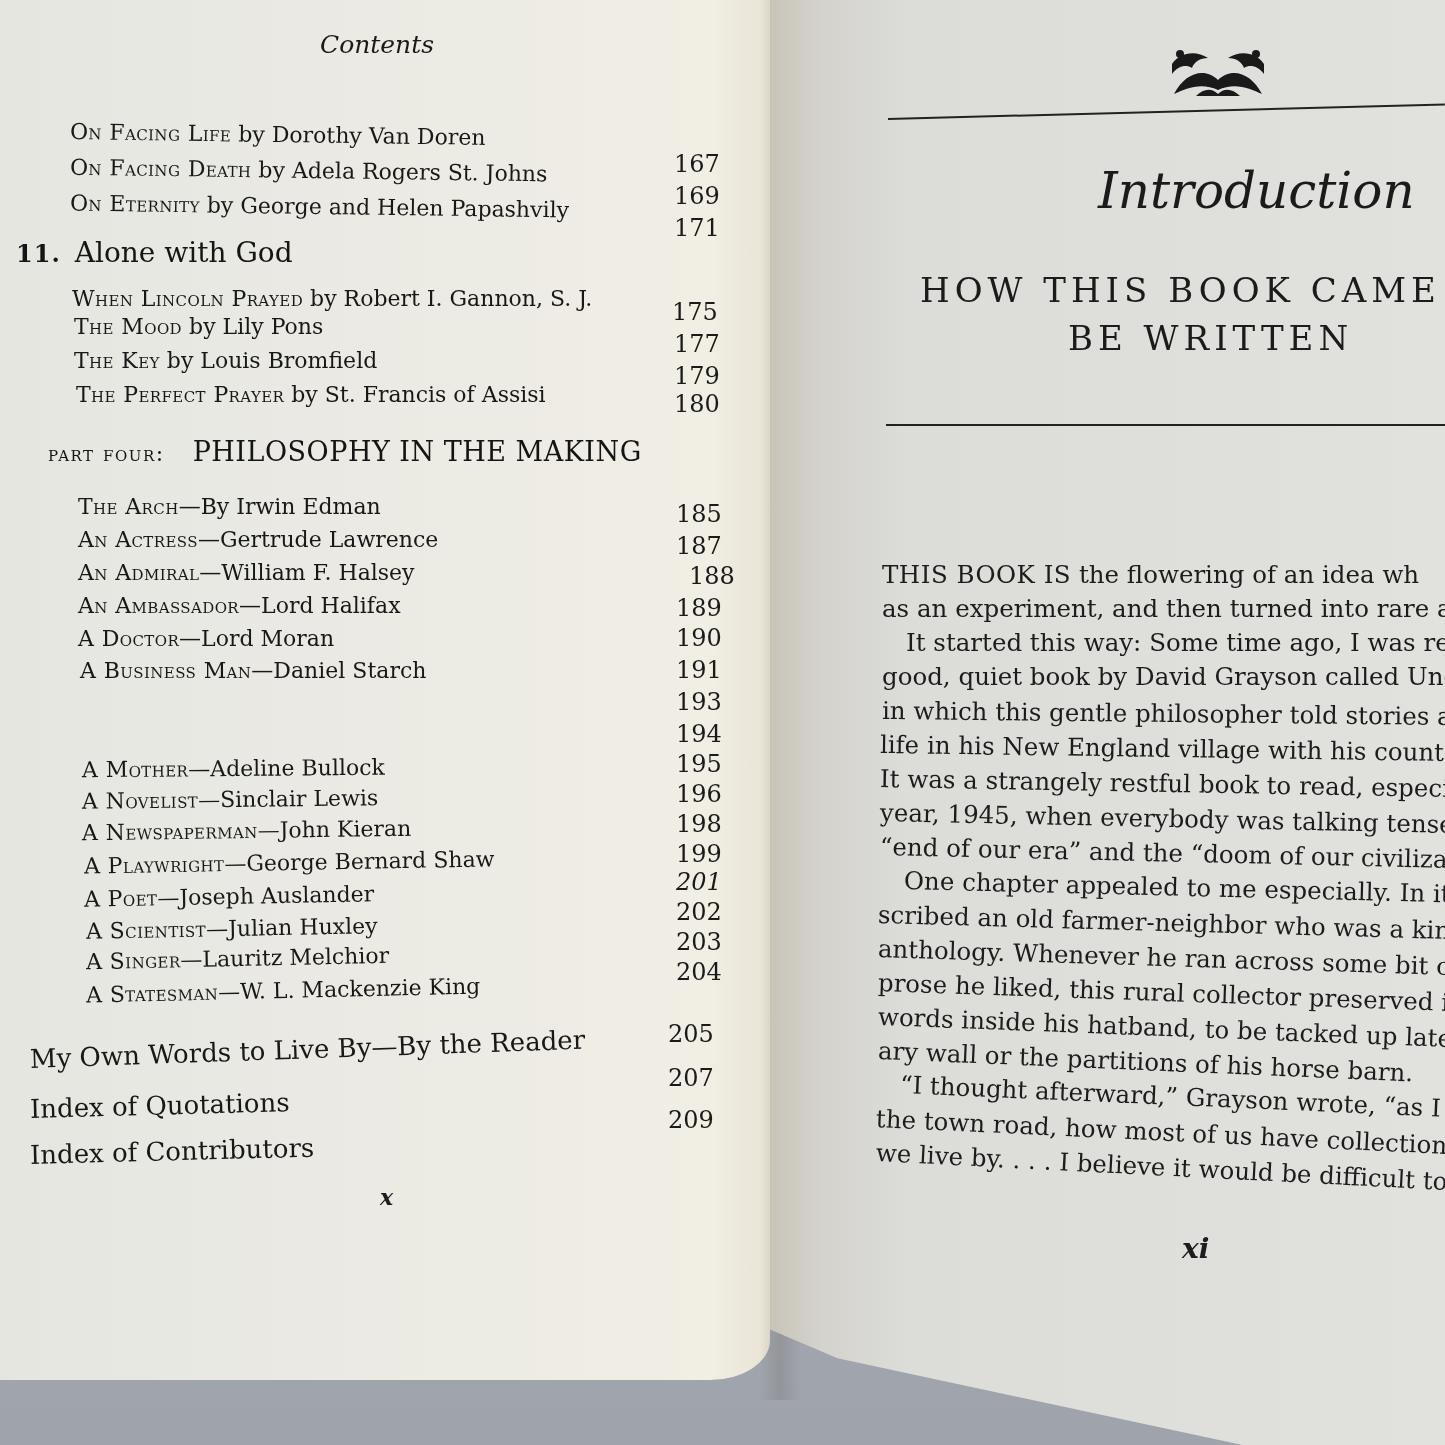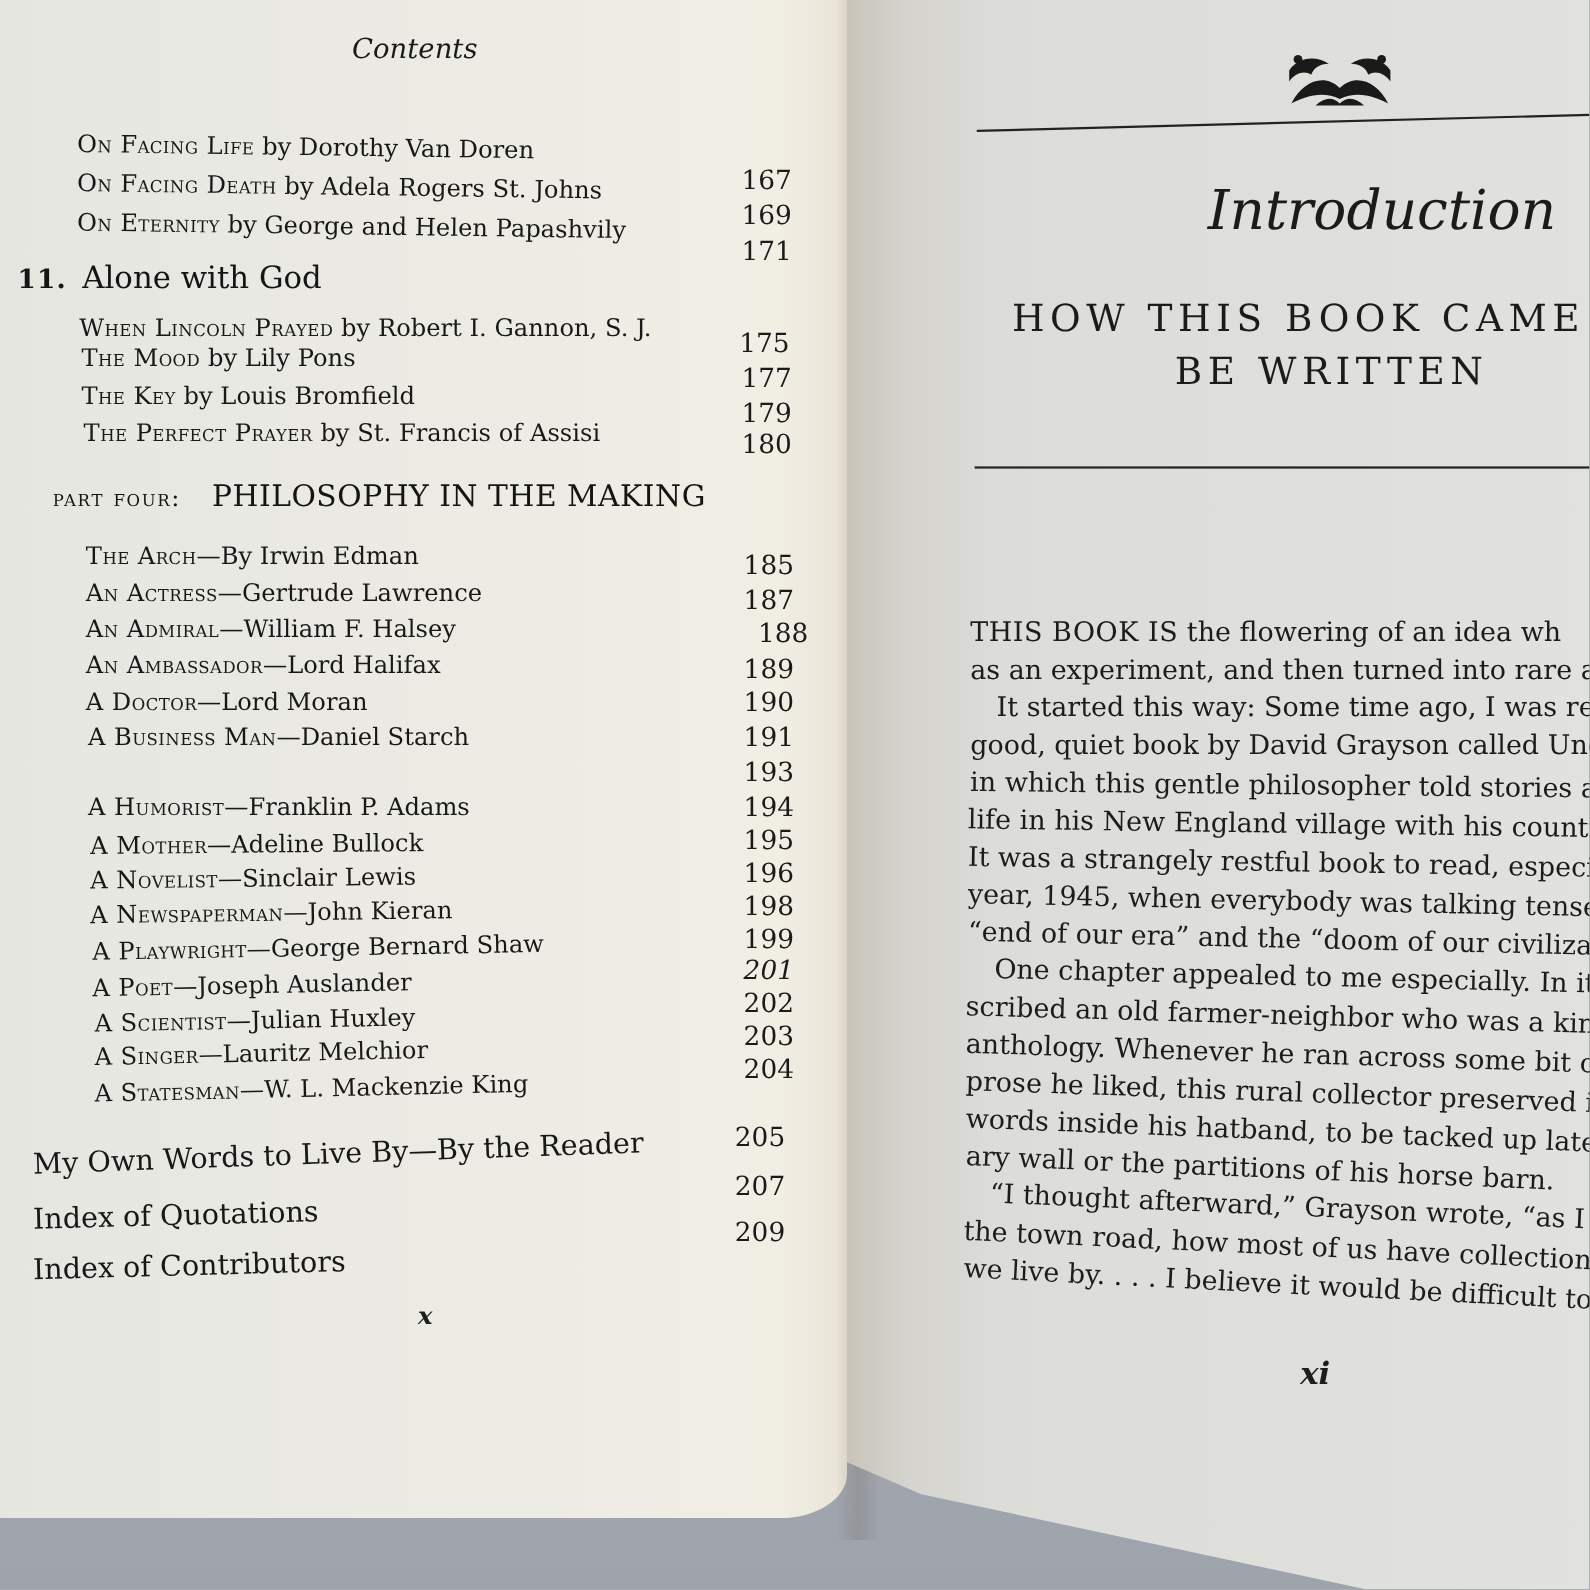--- a/index.html
+++ b/index.html
@@ -125,21 +125,20 @@
   <div class="pageno" style="left:676px; top:594px;">189</div>
 
   <div class="entry" style="left:78px; top:626px;"><span class="title">A Doctor</span><span>—Lord Moran</span></div>
   <div class="pageno" style="left:676px; top:624px;">190</div>
 
   <div class="entry" style="left:80px; top:658px;"><span class="title">A Business Man</span><span>—Daniel Starch</span></div>
   <div class="pageno" style="left:676px; top:656px;">191</div>
 
   <div class="pageno" style="left:676px; top:688px;">193</div>
 
-  <div class="entry" style="left:80px; top:722px;"><span class="title">A Humorist</span><span>—Franklin P. Adams</span></div>
   <div class="pageno" style="left:676px; top:720px;">194</div>
 
   <div class="entry" style="left:82px; top:756px; transform:rotate(-0.5deg);"><span class="title">A Mother</span><span>—Adeline Bullock</span></div>
   <div class="pageno" style="left:676px; top:750px;">195</div>
 
   <div class="entry" style="left:82px; top:787px; transform:rotate(-0.7deg);"><span class="title">A Novelist</span><span>—Sinclair Lewis</span></div>
   <div class="pageno" style="left:676px; top:780px;">196</div>
 
   <div class="entry" style="left:82px; top:818px; transform:rotate(-0.8deg);"><span class="title">A Newspaperman</span><span>—John Kieran</span></div>
   <div class="pageno" style="left:676px; top:810px;">198</div>

